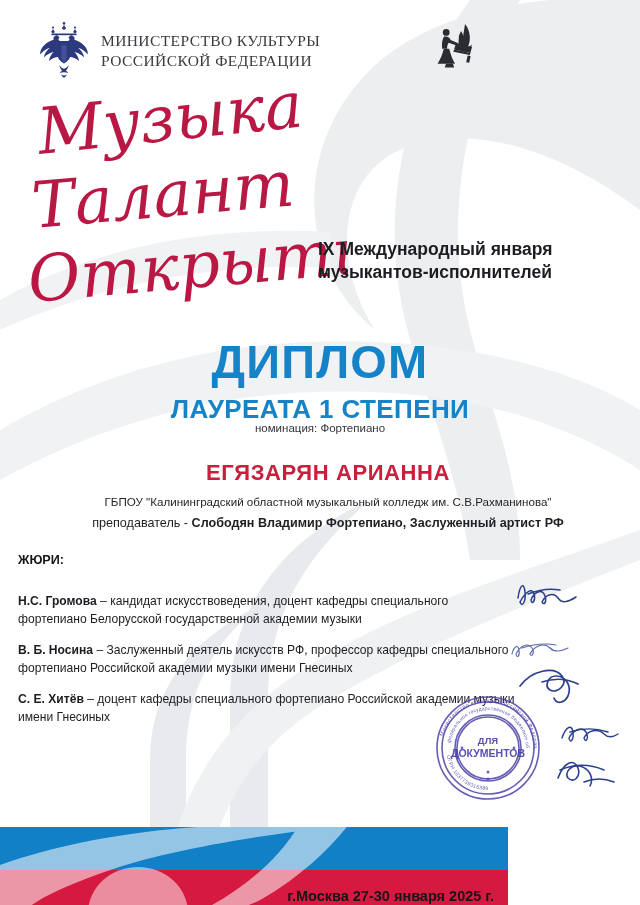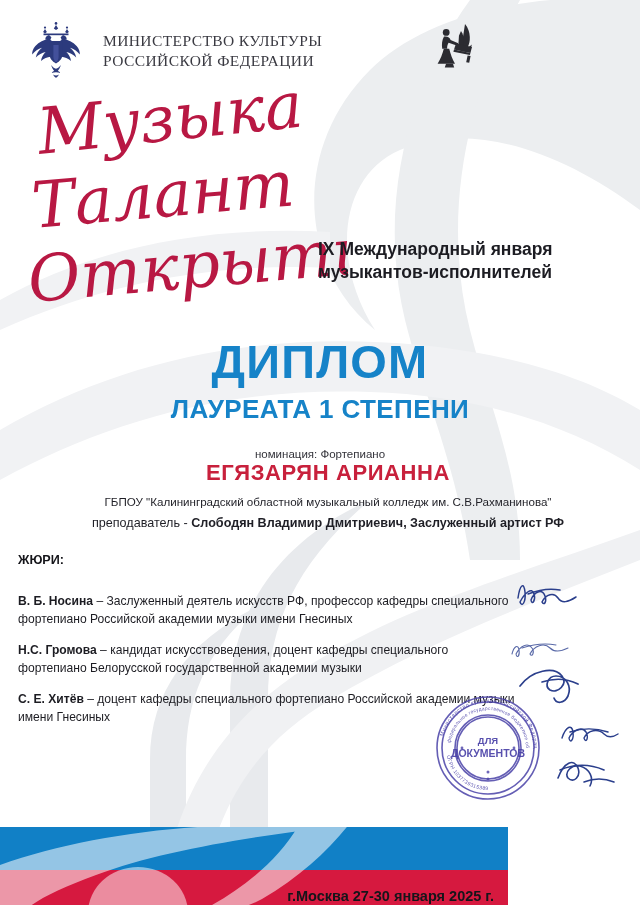--- a/index.html
+++ b/index.html
@@ -32,25 +32,25 @@
   
   .header {
     position: absolute;
     top: 0; left: 0;
     width: 640px;
     height: 95px;
     z-index: 3;
   }
   .minculture {
     position: absolute;
-    left: 25px;
+    left: 33px;
     top: 20px;
     display: flex;
     align-items: center;
-    gap: 16px;
+    gap: 6px;
   }
   .mc-emblem { width: 62px; height: 62px; flex: none; }
   .mc-text {
     font-family: "Liberation Serif", serif;
     font-size: 15.5px;
     line-height: 1.28;
     letter-spacing: 0.4px;
     color: #3a3a42;
     white-space: nowrap;
   }
@@ -115,21 +115,21 @@
     font-size: 26px;
     font-weight: bold;
     letter-spacing: 0.4px;
     color: #1683c8;
     line-height: 1.0;
     margin-top: 11px;
   }
   .d-nomination {
     font-size: 11.5px;
     color: #33333a;
-    margin-top: 26px;
+    margin-top: 0;
   }
 
   
   .recipient {
     position: absolute;
     left: 8px;
     top: 462px;
     width: 640px;
     text-align: center;
     z-index: 3;
@@ -354,29 +354,29 @@
 
   <div class="diploma-block">
     <div class="d-main">ДИПЛОМ</div>
     <div class="d-sub">ЛАУРЕАТА 1 СТЕПЕНИ</div>
     <div class="d-nomination">номинация: Фортепиано</div>
   </div>
 
   <div class="recipient">
     <div class="r-name">ЕГЯЗАРЯН АРИАННА</div>
     <div class="r-org">ГБПОУ "Калининградский областной музыкальный колледж им. С.В.Рахманинова"</div>
-    <div class="r-teacher"><span>преподаватель - </span><b>Слободян Владимир Дмитриевич, Заслуженный артист РФ</b></div>
+    <div class="r-teacher"><span>преподаватель - </span><b>Слободян Владимир Фортепиано, Заслуженный артист РФ</b></div>
   </div>
 
   <div class="jury">
     <div class="jury-heading">ЖЮРИ:</div>
 
+    <div class="jury-item"><span class="jname">Н.С. Громова</span><span> – кандидат искусствоведения, доцент кафедры специального фортепиано Белорусской государственной академии музыки</span></div>
+
     <div class="jury-item"><span class="jname">В. Б. Носина</span><span> – Заслуженный деятель искусств РФ, профессор кафедры специального фортепиано Российской академии музыки имени Гнесиных</span></div>
-
-    <div class="jury-item"><span class="jname">Н.С. Громова</span><span> – кандидат искусствоведения, доцент кафедры специального фортепиано Белорусской государственной академии музыки</span></div>
 
 
     <div class="jury-item"><span class="jname">С. Е. Хитёв</span><span> – доцент кафедры специального фортепиано Российской академии музыки имени Гнесиных</span></div>
 
   </div>
 
   <svg class="signatures" viewBox="0 0 142 230" aria-hidden="true">
     <g fill="none" stroke="#2b3f8c" stroke-width="1.5" stroke-linecap="round">
       <path d="M20 32 C 22 18, 26 16, 27 26 C 28 36, 24 42, 22 36
                C 26 28, 34 20, 36 28 C 38 34, 34 40, 33 34

